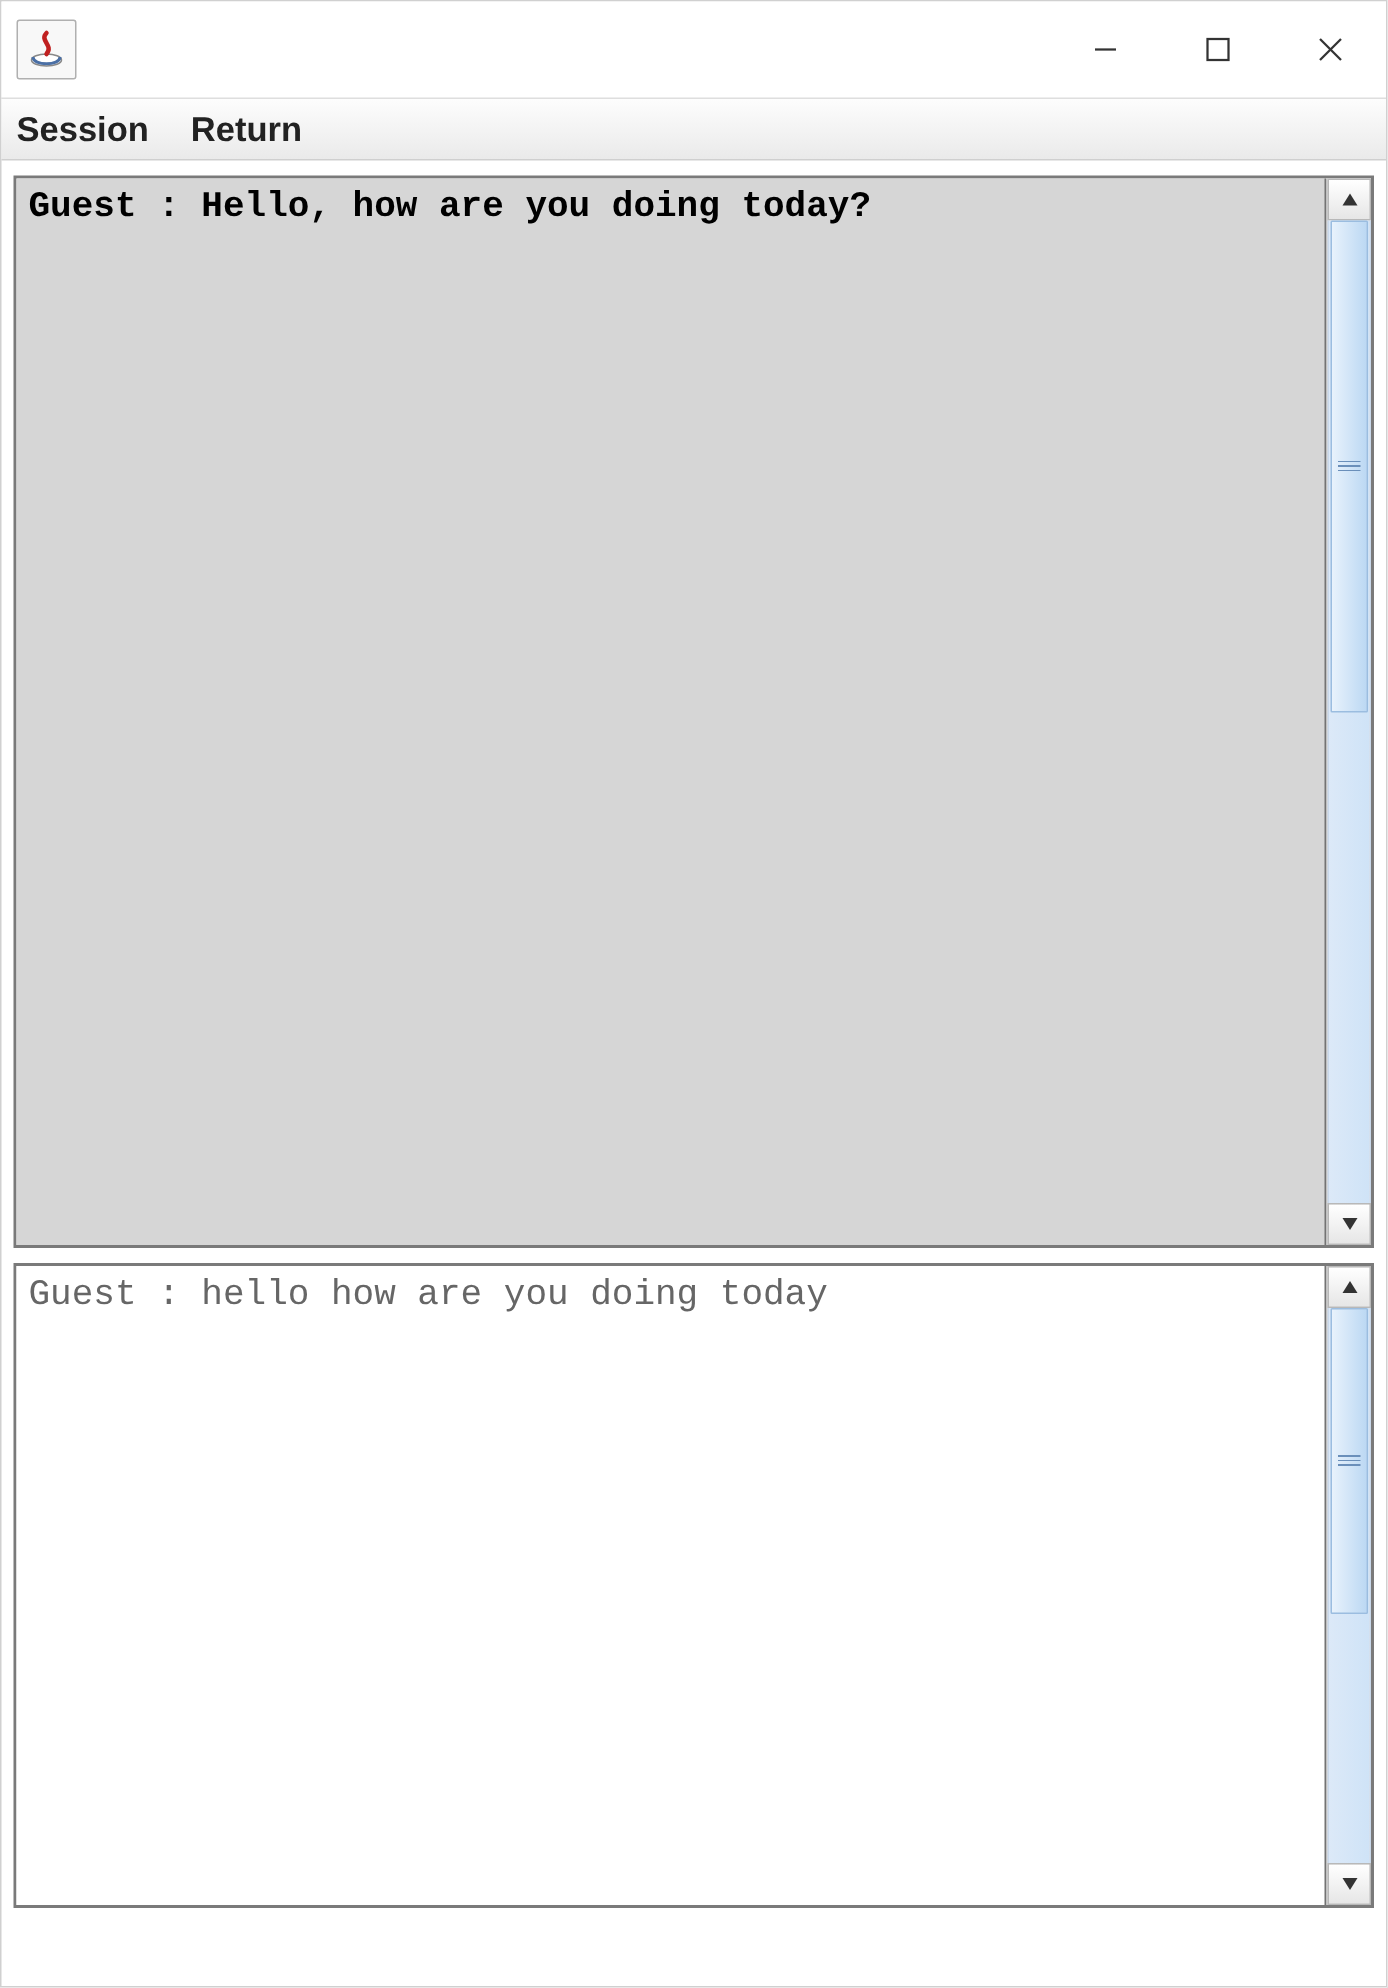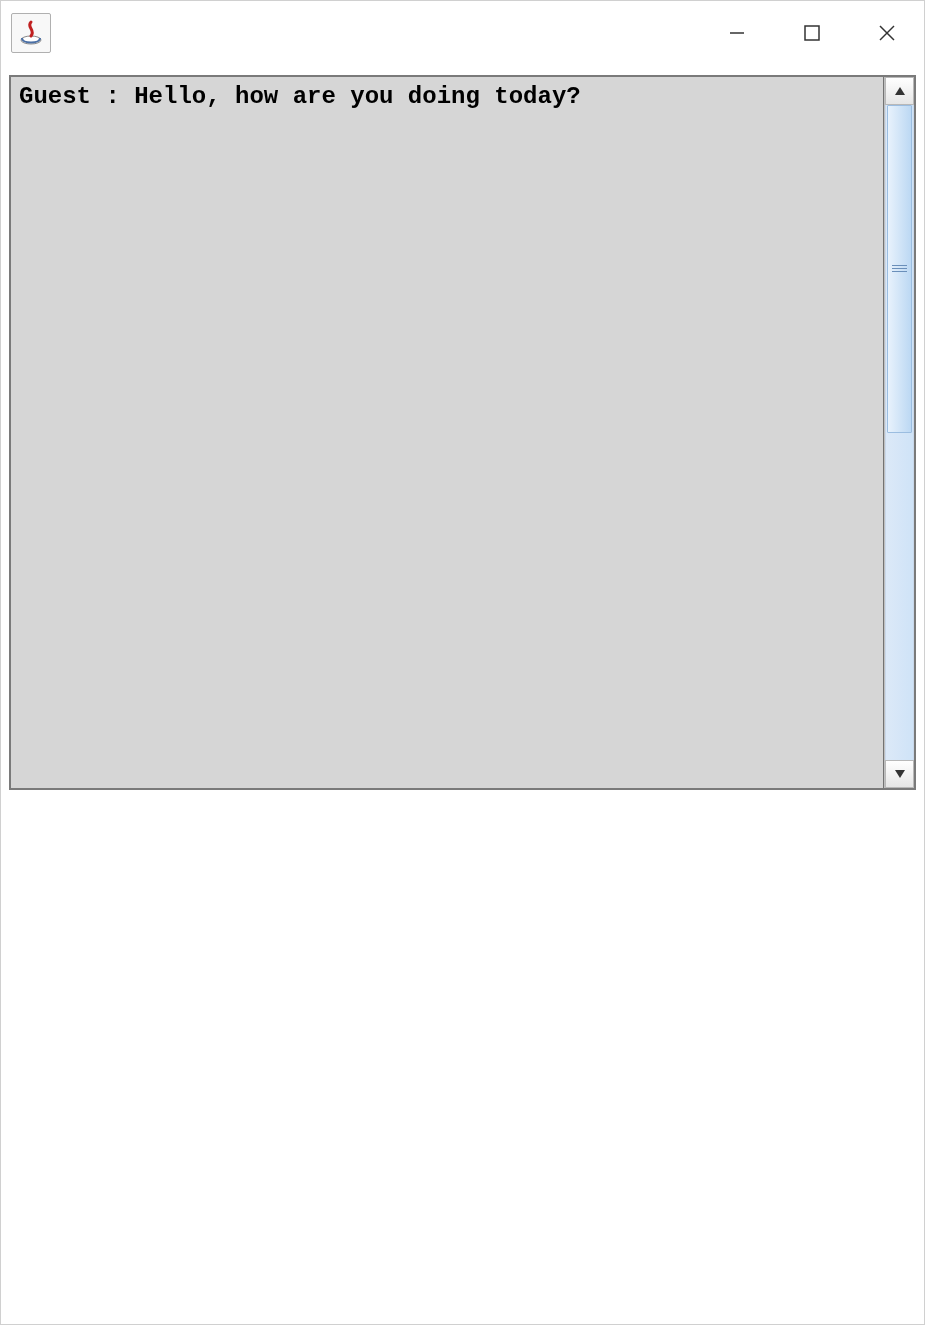--- a/index.html
+++ b/index.html
@@ -140,20 +140,24 @@
         </svg>
     </div>
     <div class="sysbtn">
       <svg width="20" height="20" viewBox="0 0 20 20">
         <line x1="3" y1="3" x2="17" y2="17" stroke="#333" stroke-width="1.5"></line>
         <line x1="17" y1="3" x2="3" y2="17" stroke="#333" stroke-width="1.5"></line>
       </svg>
     </div>
   </div>
 
+  <div class="menubar">
+    <div class="menu-item">Session</div>
+    <div class="menu-item">Return</div>
+  </div>
 
   <div class="content">
 
     <div class="pane-wrap upper">
       <div class="textpane upper">Guest : Hello, how are you doing today?</div>
       <div class="vscroll">
         <div class="sb-btn">
           <svg width="12" height="10" viewBox="0 0 12 10">
               <polygon points="6,1 11,9 1,9" fill="#333"></polygon>
             </svg>
@@ -164,15 +168,35 @@
           </div>
         </div>
         <div class="sb-btn">
           <svg width="12" height="10" viewBox="0 0 12 10">
               <polygon points="1,1 11,1 6,9" fill="#333"></polygon>
             </svg>
         </div>
       </div>
     </div>
 
+    <div class="pane-wrap lower">
+      <div class="textpane lower">Guest : hello how are you doing today</div>
+      <div class="vscroll">
+        <div class="sb-btn">
+          <svg width="12" height="10" viewBox="0 0 12 10">
+              <polygon points="6,1 11,9 1,9" fill="#333"></polygon>
+            </svg>
+        </div>
+        <div class="sb-track">
+          <div class="sb-thumb" style="top:0; height:55%;">
+            <div class="sb-grip" style="top:calc(50% - 4px);"></div>
+          </div>
+        </div>
+        <div class="sb-btn">
+          <svg width="12" height="10" viewBox="0 0 12 10">
+              <polygon points="1,1 11,1 6,9" fill="#333"></polygon>
+            </svg>
+        </div>
+      </div>
+    </div>
 
   </div>
 </div>
 
 </body></html>

